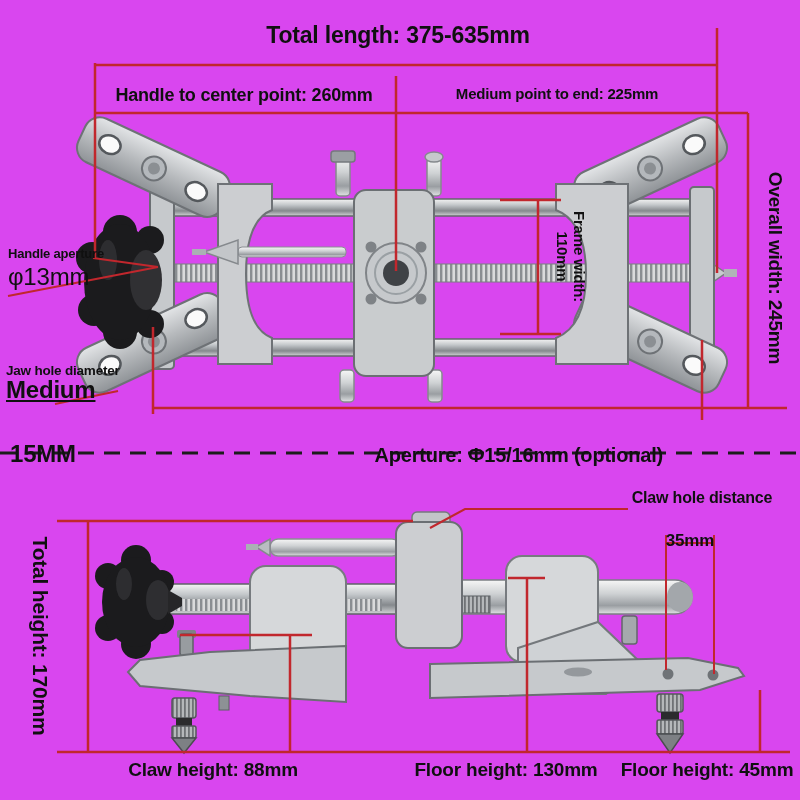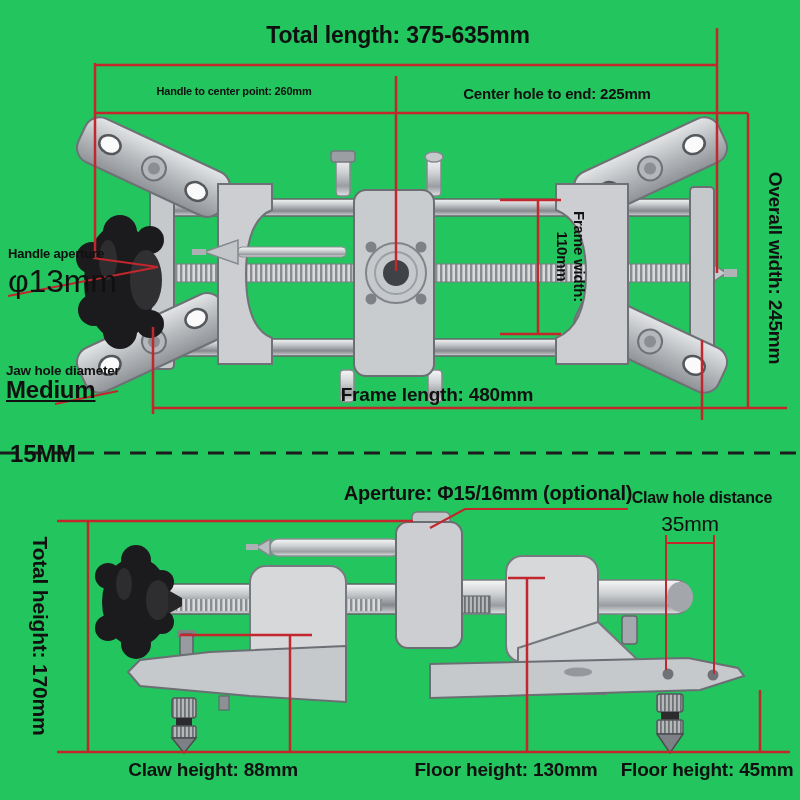--- a/index.html
+++ b/index.html
@@ -1,36 +1,36 @@
 <!DOCTYPE html>
 <html><head>
 <meta charset="utf-8">
 <style>
   html,body{margin:0;padding:0;}
   body{font-family:"Liberation Sans", sans-serif; background:#ffffff;}
-  #stage{position:relative;width:800px;height:800px;background:#22c55e;overflow:hidden;}
+  #stage{position:relative;width:800px;height:800px;background:#d946ef;overflow:hidden;}
   #art{position:absolute;left:0;top:0;z-index:1;}
   .lbl{position:absolute;z-index:2;color:#101010;letter-spacing:-0.2px;white-space:nowrap;}
   .b{font-weight:bold;}
   .ctr{text-align:center;}
   .vert{transform:rotate(90deg);}
   .t-title{left:198px;top:22px;width:400px;font-size:23px;}
-  .t-h2c{left:94px;top:85px;width:280px;font-size:11px;}
+  .t-h2c{left:104px;top:85px;width:280px;font-size:18px;}
   .t-c2e{left:402px;top:85px;width:310px;font-size:15px;}
   .t-hap{left:8px;top:246px;font-size:13px;text-align:right;}
-  .t-phi{left:8px;top:263px;font-size:32px;font-weight:normal;}
+  .t-phi{left:8px;top:263px;font-size:24px;font-weight:normal;}
   .t-jaw{left:6px;top:363px;font-size:13.5px;}
   .t-med{left:6px;top:378px;font-size:24px;line-height:1.0;text-decoration:underline;}
   .t-15{left:10px;top:403px;font-size:24px;line-height:1.0;margin-top:39px;}
   .t-ow{left:675px;top:257px;width:200px;font-size:19px;}
   .t-fw{left:495px;top:240px;width:150px;font-size:15px;line-height:1.1;}
   .t-fl{left:287px;top:384px;width:300px;font-size:19px;}
-  .t-ap{left:313px;top:482px;width:350px;font-size:20px;}
+  .t-ap{left:313px;top:444px;width:350px;font-size:20px;text-align:right;}
   .t-chd{left:627px;top:489px;width:150px;font-size:16px;}
-  .t-35{left:640px;top:512px;width:100px;font-size:21px;font-weight:normal;}
+  .t-35{left:640px;top:531px;width:100px;font-size:17px;font-weight:bold;}
   .t-th{left:-70px;top:624px;width:220px;font-size:21px;}
   .t-ch{left:88px;top:759px;width:250px;font-size:19px;}
   .t-f130{left:381px;top:759px;width:250px;font-size:19px;}
   .t-f45{left:582px;top:759px;width:250px;font-size:19px;}
 </style>
 </head>
 <body>
 
 <div id="stage">
 
@@ -235,32 +235,31 @@
     <g stroke-width="2">
       <line x1="666" y1="543" x2="714" y2="543"></line>
       <line x1="666" y1="535" x2="666" y2="670"></line>
       <line x1="714" y1="535" x2="714" y2="674"></line>
     </g>
   </g>
 </svg>
 
   <div class="lbl b ctr t-title">Total length: 375-635mm</div>
   <div class="lbl b ctr t-h2c">Handle to center point: 260mm</div>
-  <div class="lbl b ctr t-c2e">Center hole to end: 225mm</div>
+  <div class="lbl b ctr t-c2e">Medium point to end: 225mm</div>
   <div class="lbl b t-hap">Handle aperture</div>
   <div class="lbl t-phi">φ13mm</div>
   <div class="lbl b t-jaw">Jaw hole diameter</div>
   <div class="lbl b t-med">Medium</div>
   <div class="lbl b t-15">15MM</div>
   <div class="lbl b ctr vert t-ow">Overall width: 245mm</div>
   <div class="lbl b ctr vert t-fw">
     <span>Frame width:</span><br>
     <span>110mm</span>
   </div>
-  <div class="lbl b ctr t-fl">Frame length: 480mm</div>
 
   <div class="lbl b ctr t-ap">Aperture: Φ15/16mm (optional)</div>
   <div class="lbl b ctr t-chd">Claw hole distance</div>
   <div class="lbl ctr t-35">35mm</div>
   <div class="lbl b ctr vert t-th">Total height: 170mm</div>
   <div class="lbl b ctr t-ch">Claw height: 88mm</div>
   <div class="lbl b ctr t-f130">Floor height: 130mm</div>
   <div class="lbl b ctr t-f45">Floor height: 45mm</div>
 </div>
 

